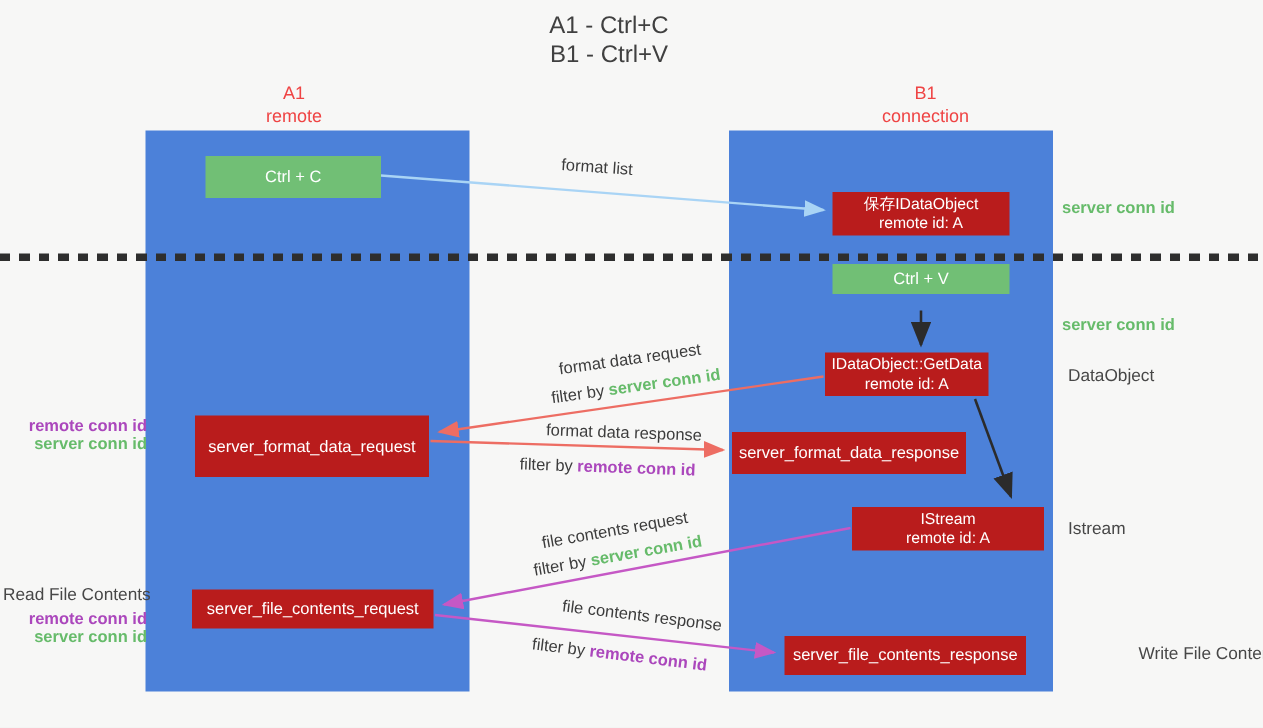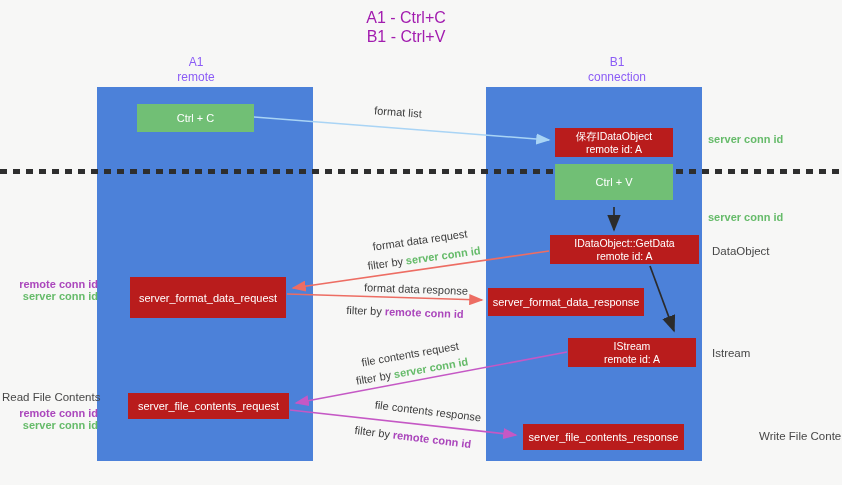--- a/index.html
+++ b/index.html
@@ -1,22 +1,22 @@
 <!DOCTYPE html>
 <html><head>
 <meta charset="utf-8">
 <style>
   html,body{margin:0;padding:0;}
   body{background:#e9e9e9;font-family:"Liberation Sans",sans-serif;}
   .canvas{position:relative;width:842px;height:485px;background:#f7f7f6;overflow:hidden;margin:0;}
 
   .title{position:absolute;left:286px;top:8px;width:240px;text-align:center;
-         font-size:16px;color:#a21caf;line-height:19px;z-index:3;}
+         font-size:16px;color:#404040;line-height:19px;z-index:3;}
   .col-header{position:absolute;top:55px;width:150px;text-align:center;
-              font-size:12px;color:#8b5cf6;line-height:15px;z-index:3;}
+              font-size:12px;color:#ef4444;line-height:15px;z-index:3;}
 
   .column{position:absolute;top:87px;width:216px;height:374px;background:#4c81d9;z-index:1;}
 
   .divider{position:absolute;left:0;top:169px;width:842px;height:5px;z-index:2;
            background:repeating-linear-gradient(90deg,#2e2e2e 0 7px,transparent 7px 13px);}
 
   .arrow-layer{position:absolute;left:0;top:0;width:842px;height:485px;z-index:2;pointer-events:none;}
 
   .box{position:absolute;display:flex;align-items:center;justify-content:center;
        color:#ffffff;text-align:center;z-index:3;font-size:11px;}
@@ -90,25 +90,25 @@
     <span>Ctrl + C</span>
   </div>
 
   <div class="box orange" style="left:555px;top:128px;width:118px;height:29px;">
     <div class="two-line">
       <div>保存IDataObject</div>
       <div>remote id: A</div>
     </div>
   </div>
 
-  <div class="box green" style="left:555px;top:164px;width:118px;height:36px;">
+  <div class="box green" style="left:555px;top:176px;width:118px;height:20px;">
     <span>Ctrl + V</span>
   </div>
 
-  <div class="box orange" style="left:550px;top:235px;width:149px;height:29px;">
+  <div class="box orange" style="left:550px;top:235px;width:109px;height:29px;">
     <div class="two-line">
       <div>IDataObject::GetData</div>
       <div>remote id: A</div>
     </div>
   </div>
 
   <div class="box orange" style="left:130px;top:277px;width:156px;height:41px;">
     <span>server_format_data_request</span>
   </div>
 

